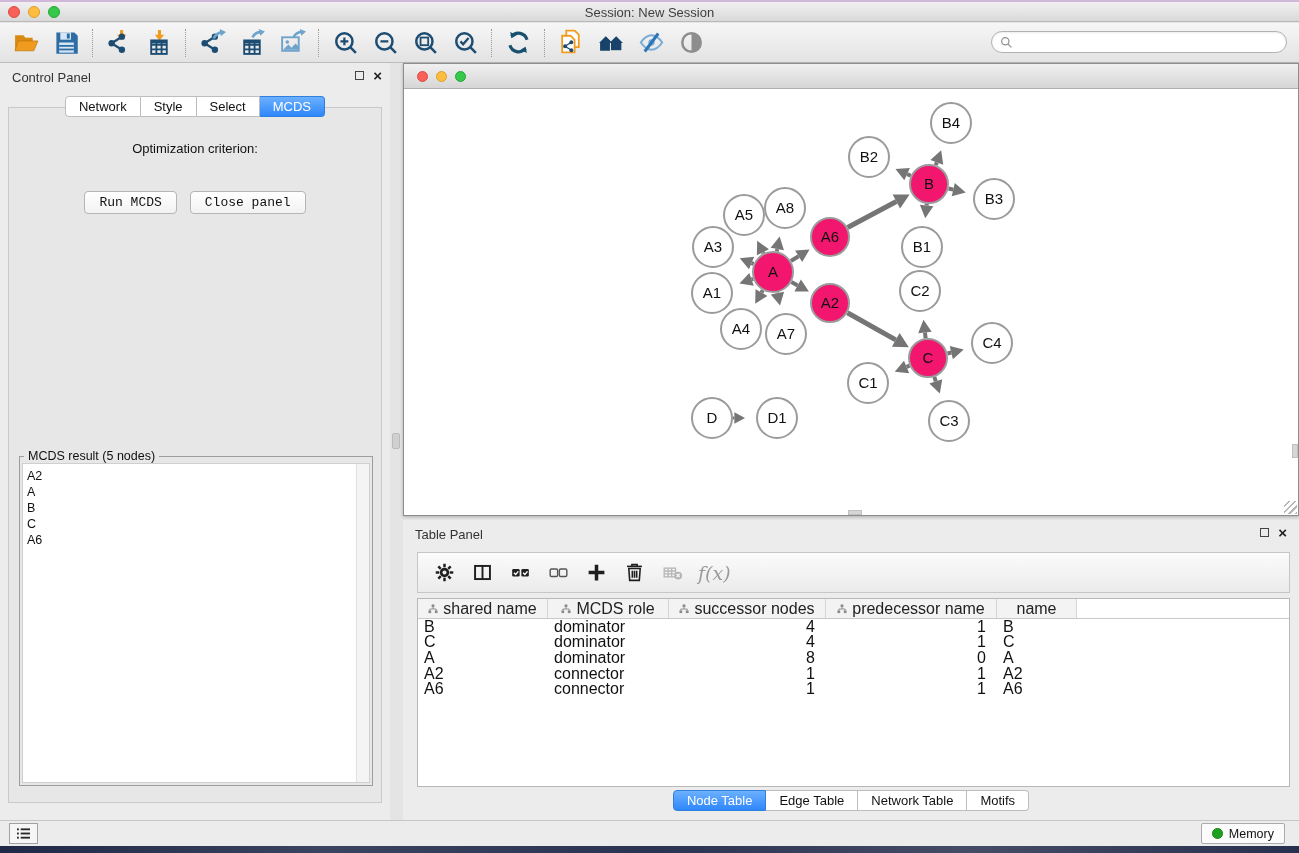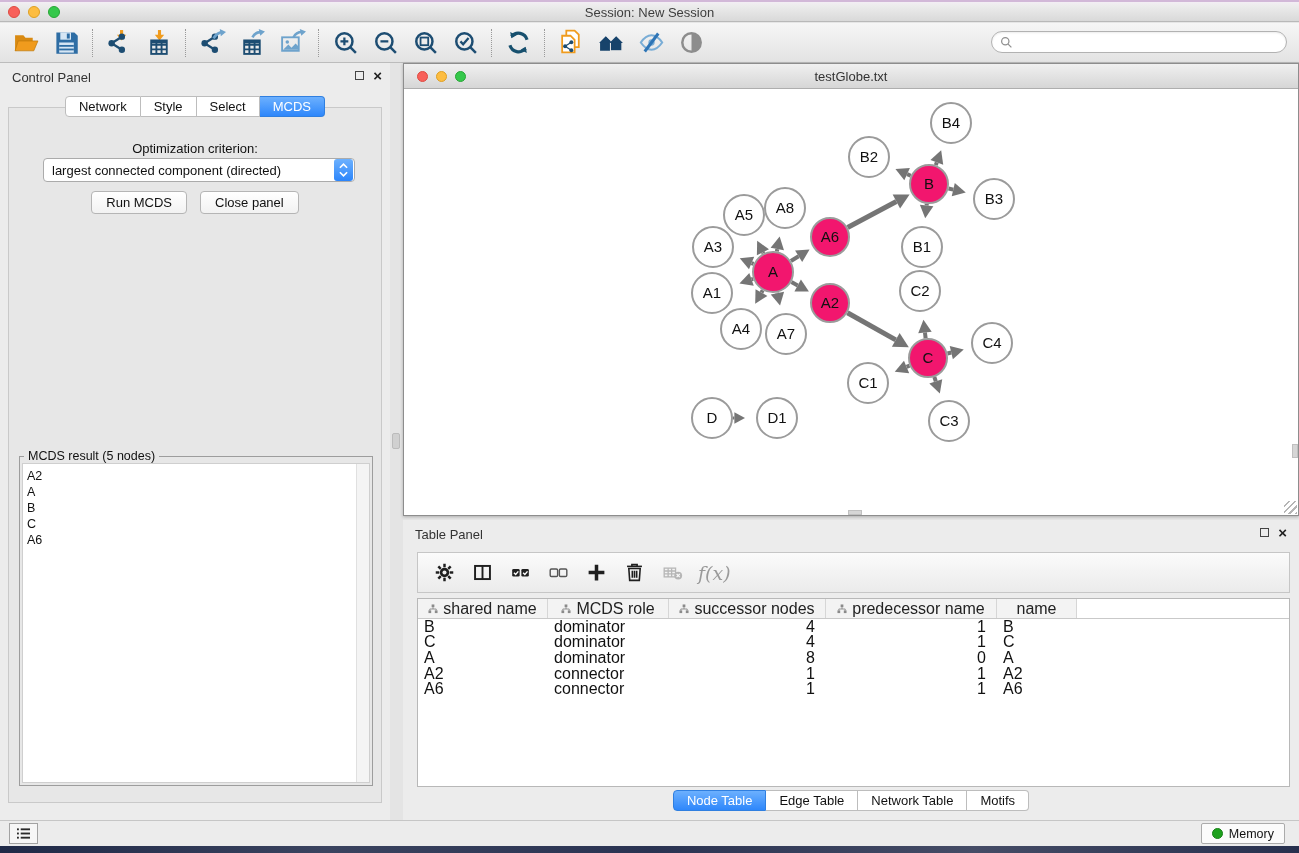--- a/index.html
+++ b/index.html
@@ -51,21 +51,21 @@
   .opt-label{position:absolute;left:0;right:0;top:33px;text-align:center;font-size:13px;color:#111;}
   .dropdown{position:absolute;left:34px;right:26px;top:50px;height:24px;background:#fff;
     border:1px solid #ababab;border-radius:4px;display:flex;align-items:center;}
   .dropdown .dd-text{flex:1;font-size:13px;color:#111;padding-left:8px;white-space:nowrap;overflow:hidden;}
   .dd-spin{width:19px;height:22px;margin-right:1px;border-radius:3px;
     background:linear-gradient(#6db1fe,#2b85fb);display:flex;flex-direction:column;
     align-items:center;justify-content:center;gap:2px;}
   .dd-spin svg{width:9px;height:6px;}
   .btn{height:23px;background:linear-gradient(#ffffff,#f2f2f2);border:1px solid #b5b5b5;border-radius:4px;
     font-size:13px;color:#111;padding:0 14px;display:inline-flex;align-items:center;cursor:default;
-    font-family:Liberation Sans, sans-serif;}
+    font-family:Liberation Mono, monospace;}
   .btn-row{position:absolute;left:0;right:0;top:83px;display:flex;justify-content:center;gap:13px;}
   .fieldset{position:absolute;left:10px;right:8px;top:348px;bottom:16px;border:1px solid #9d9d9d;}
   .fieldset .legend{position:absolute;left:4px;top:-8px;background:#e7e7e7;padding:0 4px;
     font-size:12.5px;color:#111;}
   .listbox{position:absolute;left:2px;right:2px;top:6px;bottom:2px;background:#fff;
     border:1px solid #cfcfcf;display:flex;}
   .list-items{flex:1;padding:4px 0 0 4px;font-size:12.5px;color:#111;line-height:16px;}
   .list-scroll{width:13px;background:#f4f4f4;border-left:1px solid #e0e0e0;}
   
   .vdivider{position:absolute;left:390px;top:63px;width:13px;height:757px;background:#e4e4e4;}
@@ -319,31 +319,20 @@
       </span>
     </div>
     <div class="cp-tabs seg">
         <div class="seg-tab">Network</div>
         <div class="seg-tab">Style</div>
         <div class="seg-tab">Select</div>
         <div class="seg-tab active">MCDS</div>
       </div>
     <div class="cp-content">
       <div class="opt-label">Optimization criterion:</div>
-      <div class="dropdown">
-        <span class="dd-text">largest connected component (directed)</span>
-        <span class="dd-spin">
-          <svg viewBox="0 0 10 6">
-              <path d="M1 5l4-4 4 4" fill="none" stroke="#fff" stroke-width="1.8"></path>
-            </svg>
-          <svg viewBox="0 0 10 6">
-              <path d="M1 1l4 4 4-4" fill="none" stroke="#fff" stroke-width="1.8"></path>
-            </svg>
-        </span>
-      </div>
       <div class="btn-row">
         <button class="btn">Run MCDS</button>
         <button class="btn">Close panel</button>
       </div>
       <div class="fieldset">
         <span class="legend">MCDS result (5 nodes)</span>
         <div class="listbox">
           <div class="list-items">
               <div>A2</div>
               <div>A</div>
@@ -361,21 +350,20 @@
     <div class="vhandle"></div>
   </div>
 
   <div class="net-window">
     <div class="net-titlebar">
       <div class="tl-group" style="top:7px;left:13px;">
         <span class="tl small red"></span>
         <span class="tl small yellow"></span>
         <span class="tl small green"></span>
       </div>
-      <div class="net-title">testGlobe.txt</div>
     </div>
     <div class="net-canvas">
       <svg width="894" height="426">
           <line x1="349.1437106968125" y1="189.83577172732686" x2="347.5234710892018" y2="190.3935591332256" stroke="#757575" stroke-width="4"></line>
           <polygon points="335.42058999011607,194.56012475750103 345.3099831013055,183.96390354933632 349.7369590770981,196.8232147171149" fill="#757575"></polygon>
           <line x1="387.44816195004034" y1="193.03321088510967" x2="393.6717923923102" y2="196.41799235371258" stroke="#757575" stroke-width="4"></line>
           <polygon points="404.916386342811,202.53347327416037 390.4229431533223,202.39168288991613 396.92064163129805,190.44430181750903" fill="#757575"></polygon>
           <line x1="349.61538461538464" y1="174.92307692307693" x2="347.5846153846154" y2="174.0769230769231" stroke="#757575" stroke-width="4"></line>
           <polygon points="335.7692307692308,169.15384615384616 350.20000000000005,167.8 344.96923076923076,180.35384615384618" fill="#757575"></polygon>
           <line x1="358.7197701091396" y1="201.3116594930951" x2="357.46255283037925" y2="203.55107777088688" stroke="#757575" stroke-width="4"></line>

